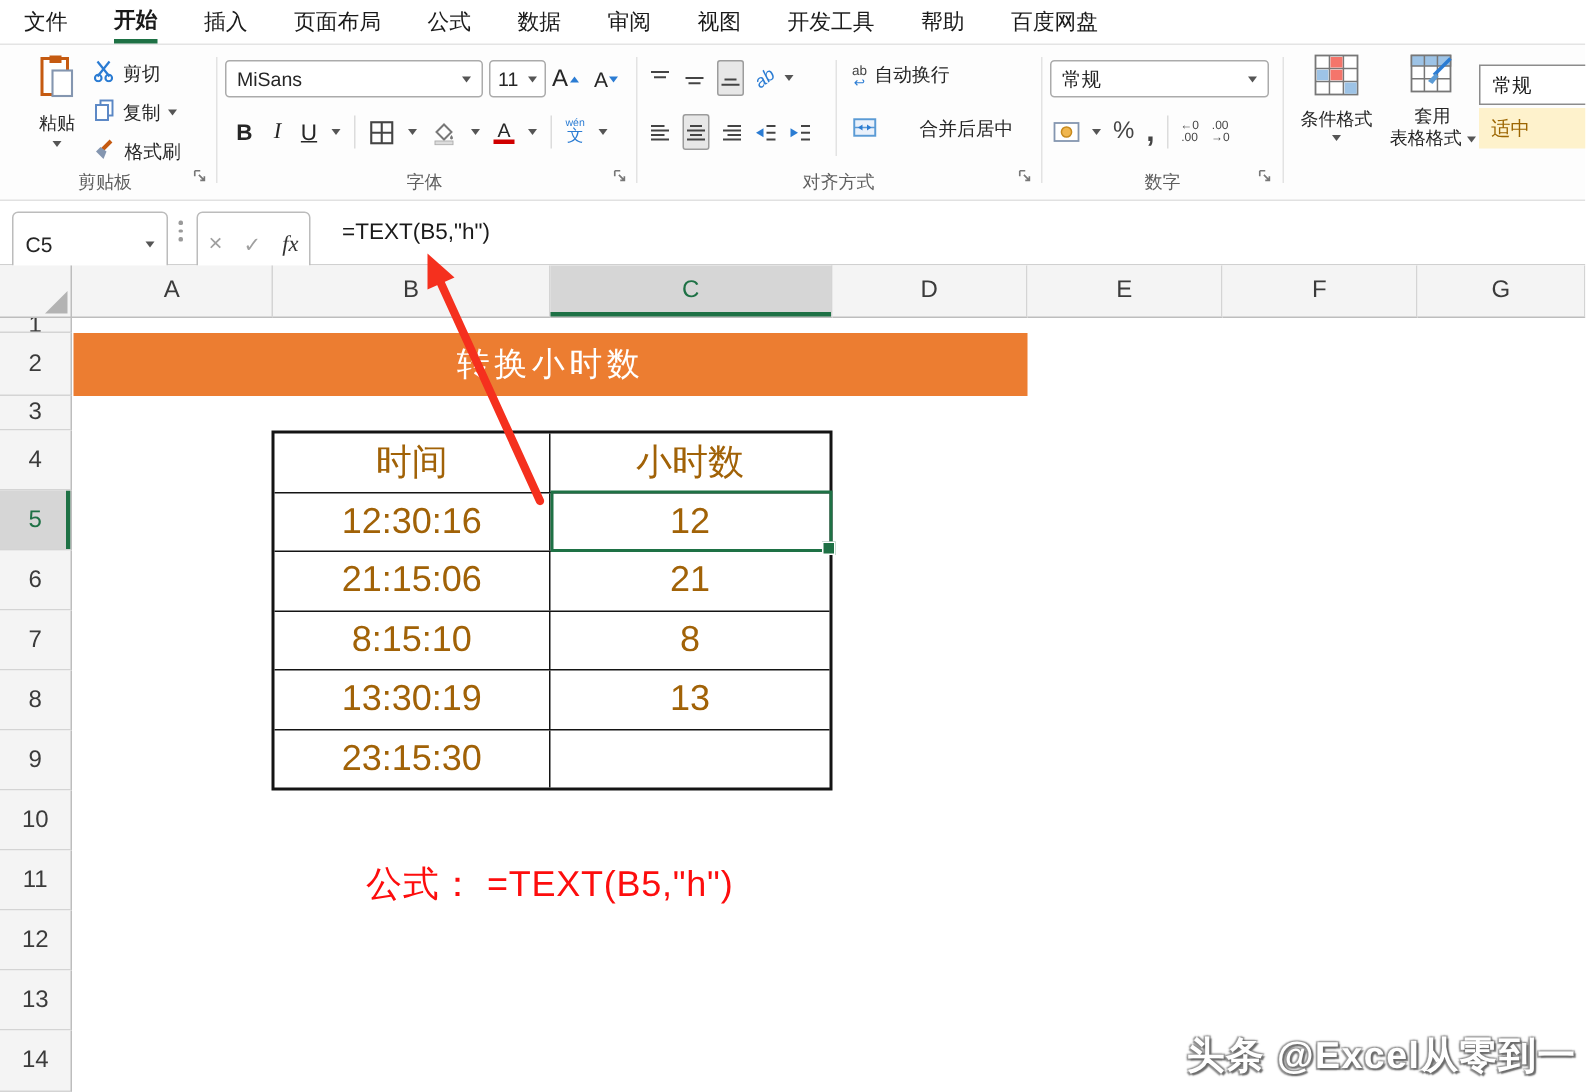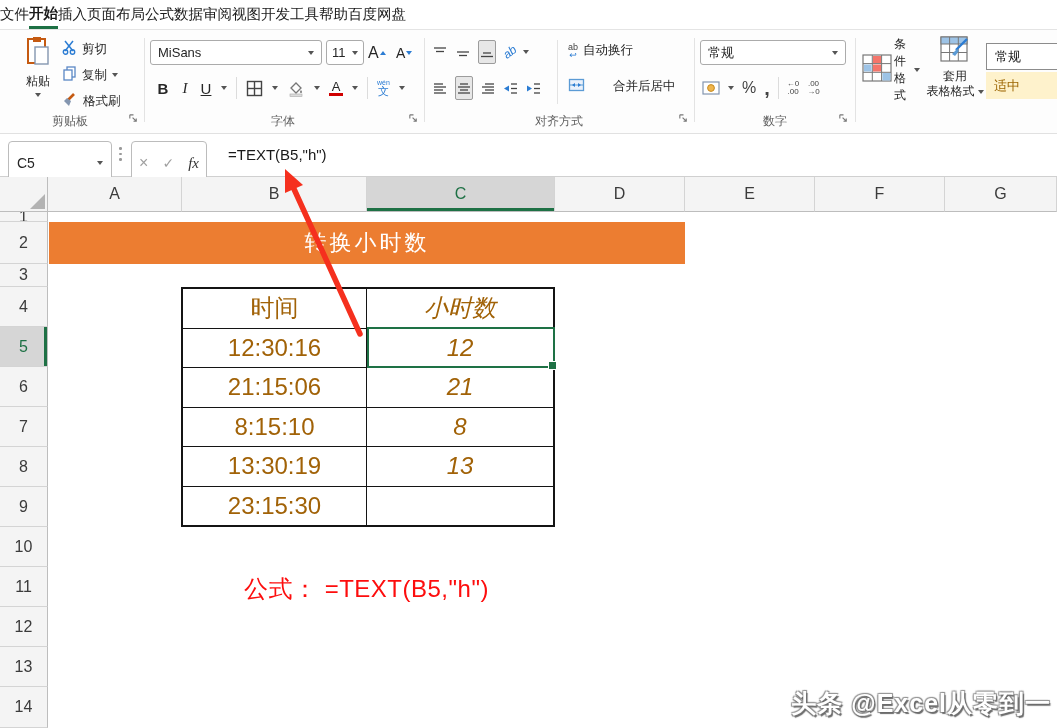--- a/index.html
+++ b/index.html
@@ -1,20 +1,20 @@
 <!DOCTYPE html>
 <html><head>
 <meta charset="utf-8">
 <style>
   html,body{margin:0;padding:0;background:#fff;}
   #app{position:relative;width:1057px;height:728px;font-family:"Liberation Sans",sans-serif;
        background:#fff;overflow:hidden;color:#262626;}
   
-  #tabbar{position:absolute;left:0;top:0;width:100%;height:30px;display:flex;
-          align-items:stretch;padding-left:0;border-bottom:1px solid #e4e4e4;box-sizing:border-box;background:#fff;}
+  #tabbar{position:absolute;left:0;top:0;width:100%;height:30px;display:flex;gap:31px;
+          align-items:stretch;padding-left:16px;border-bottom:1px solid #e4e4e4;box-sizing:border-box;background:#fff;}
   .tab{display:flex;align-items:center;font-size:14.5px;color:#1a1a1a;cursor:default;box-sizing:border-box;padding-bottom:1px;}
   .tab.active{font-weight:700;border-bottom:3px solid #1E7145;padding-bottom:0;}
   
   #ribbon{position:absolute;left:0;top:30px;width:100%;height:104px;background:#fdfdfd;
           border-bottom:1px solid #e1e1e1;box-sizing:border-box;}
   .vsep{position:absolute;top:8px;height:84px;width:1px;background:#e3e3e3;}
   .glabel{position:absolute;bottom:3px;font-size:12px;color:#5f5f5f;text-align:center;}
   .launch{position:absolute;bottom:5px;}
   .rrow{position:absolute;display:flex;align-items:center;}
   .sbtn{display:flex;align-items:center;gap:5px;font-size:12.5px;color:#262626;}
@@ -55,21 +55,21 @@
   .rowhead.selr{background:#d6d6d6;color:#1E7145;}
   .greenbar-v{position:absolute;top:0;bottom:0;right:0;width:3px;background:#1E7145;}
   #banner{position:absolute;left:49px;top:45px;width:636px;height:42px;background:#EC7D31;
           display:flex;align-items:center;justify-content:center;color:#fff;font-size:22px;letter-spacing:3px;}
   #xtable{position:absolute;left:181px;top:110px;width:374px;height:240px;border:2px solid #141414;
           box-sizing:border-box;display:flex;flex-direction:column;background:#fff;}
   .xtr{flex:1;display:flex;border-bottom:1.5px solid #141414;}
   .xtr:last-child{border-bottom:none;}
   .xtd{display:flex;align-items:center;justify-content:center;font-size:24px;color:#a16207;box-sizing:border-box;}
   .xtd.c1{width:184px;border-right:1.5px solid #141414;}
-  .xtd.c2{flex:1;font-style:italic;}
+  .xtd.c2{flex:1;}
   .xtr.xhead .xtd{font-weight:500;}
   #selbox{position:absolute;left:367px;top:150px;width:188px;height:41px;border:2.5px solid #1E7145;
           box-sizing:border-box;}
   #selbox .handle{position:absolute;right:-4px;bottom:-4px;width:7px;height:7px;background:#1E7145;border:1px solid #fff;}
   #note{position:absolute;left:244px;top:396px;font-size:24px;color:#FD0D0D;letter-spacing:0.5px;}
   #wmark{position:absolute;right:6px;top:510px;font-size:25px;font-weight:700;color:#fff;letter-spacing:1px;
          text-shadow:1.5px 1.5px 1px #6b6b6b,-1px -1px 1px #999,1px -1px 1px #8a8a8a,-1px 1px 1px #8a8a8a;}
   #arrow{position:absolute;left:0;top:0;z-index:40;pointer-events:none;}
 </style>
 </head>
@@ -314,21 +314,21 @@
       </div>
       <div class="glabel" style="left:698px;width:154px;">数字</div>
       <span class="launch" style="left:838px;"><svg width="11" height="11" viewBox="0 0 12 12">
             <path d="M2 2h4M2 2v4" stroke="#777" stroke-width="1.2" fill="none"></path>
             <path d="M5 5l4 4M9 6v3h-3" stroke="#777" stroke-width="1.2" fill="none"></path>
           </svg></span>
     </div>
     <div class="vsep" style="left:855px;"></div>
 
     <div>
-      <div class="rrow" style="left:862px;top:6px;width:58px;flex-direction:row;gap:2px;justify-content:space-between;">
+      <div class="rrow" style="left:862px;top:6px;width:58px;flex-direction:column;gap:2px;justify-content:space-between;">
         <span><svg width="30" height="28" viewBox="0 0 30 28">
               <rect x="1" y="1" width="28" height="26" fill="#fff" stroke="#777" stroke-width="1.2"></rect>
               <line x1="10.3" y1="1" x2="10.3" y2="27" stroke="#777"></line>
               <line x1="19.6" y1="1" x2="19.6" y2="27" stroke="#777"></line>
               <line x1="1" y1="9.6" x2="29" y2="9.6" stroke="#777"></line>
               <line x1="1" y1="18.3" x2="29" y2="18.3" stroke="#777"></line>
               <rect x="11" y="2" width="8" height="7" fill="#f4756b"></rect>
               <rect x="11" y="10.5" width="8" height="7" fill="#f4756b"></rect>
               <rect x="2" y="10.5" width="7.5" height="7" fill="#9dc3e6"></rect>
               <rect x="20.4" y="19" width="8" height="7.5" fill="#9dc3e6"></rect>

